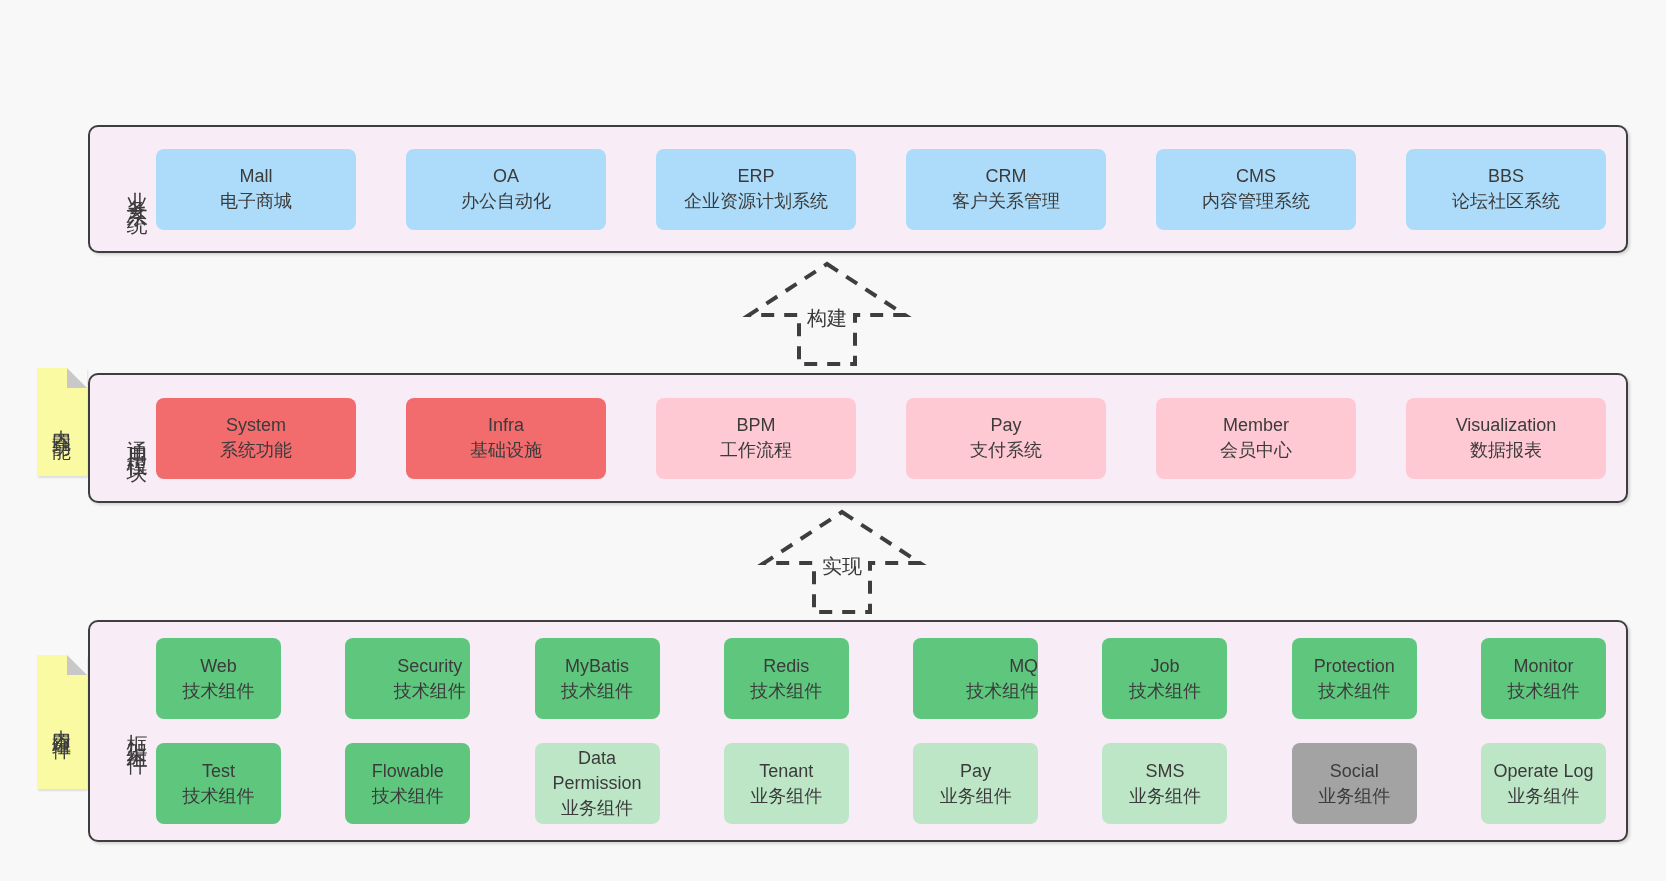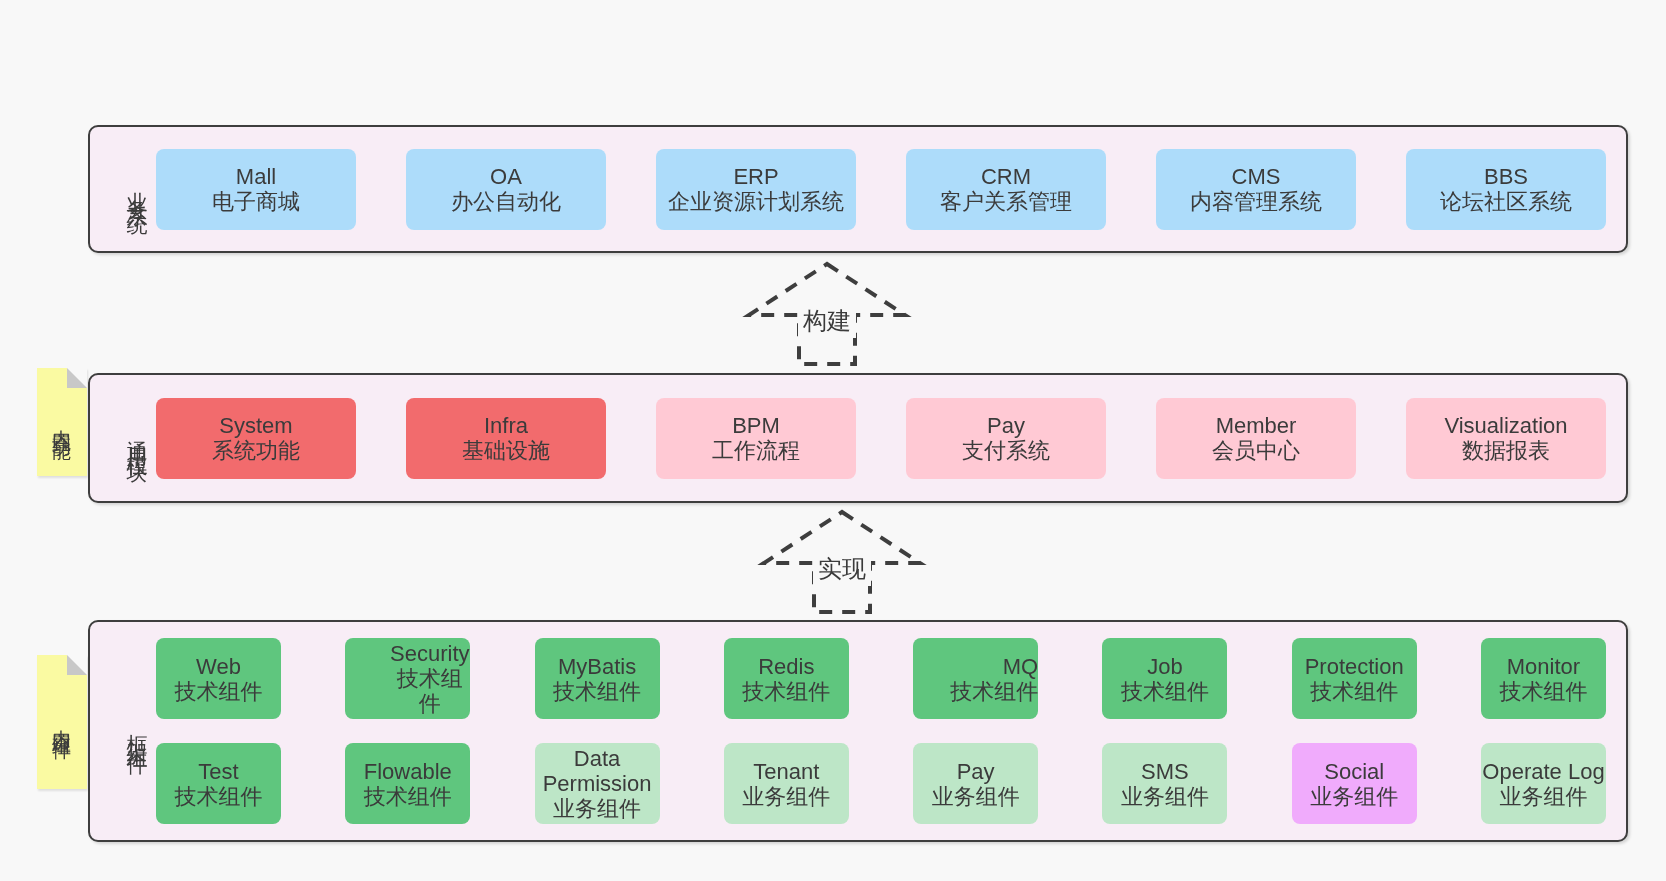--- a/index.html
+++ b/index.html
@@ -31,21 +31,21 @@
     writing-mode:vertical-rl; text-orientation:upright;
     font-size:21px; letter-spacing:7px; line-height:1;
     margin-left:14px; width:44px; text-align:center;
     color:var(--text); flex:none;
   }
   .rows{flex:1; display:flex; flex-direction:column; gap:24px; padding:0 20px 0 8px;}
   .row{display:flex; justify-content:space-between;}
   .box{
     width:200px; height:81px; border-radius:8px;
     display:flex; flex-direction:column; align-items:center; justify-content:center;
-    text-align:center; font-size:22px; line-height:25px; color:var(--text);
+    text-align:center; font-size:18px; line-height:25px; color:var(--text);
   }
   .layer-3 .box{width:125px;}
   .tab{
     position:absolute; left:37px; width:50px;
     background:var(--tab-bg);
     display:flex; align-items:center; justify-content:center;
     z-index:1;
     box-shadow:1px 2px 2px rgba(0,0,0,0.10);
   }
   .tab::after{
@@ -62,21 +62,21 @@
   .arrow{position:absolute; width:170px; height:112px; z-index:0;}
   .arrow-1{left:742px; top:258px;}
   .arrow-2{left:757px; top:506px;}
   .arrow svg{display:block; width:170px; height:112px;}
   .arrow-outline{
     fill:none; stroke:var(--arrow); stroke-width:4; stroke-dasharray:13 10;
   }
   .arrow-label{
     position:absolute; left:50%; top:46px; transform:translateX(-50%);
     background:var(--page-bg); padding:1px 5px;
-    font-size:24px; white-space:nowrap;
+    font-size:20px; white-space:nowrap;
   }
 </style>
 </head>
 <body>
 
 <div>
 
   <div class="tab tab-mid">
     <span class="tab-text">内置功能</span>
   </div>
@@ -217,21 +217,21 @@
             <div>业务组件</div>
           </div>
           <div class="box" style="background: rgb(189, 230, 199);">
             <div>Pay</div>
             <div>业务组件</div>
           </div>
           <div class="box" style="background: rgb(189, 230, 199);">
             <div>SMS</div>
             <div>业务组件</div>
           </div>
-          <div class="box" style="background: #f0abfc;">
+          <div class="box" style="background: #a3a3a3;">
             <div>Social</div>
             <div>业务组件</div>
           </div>
           <div class="box" style="background: rgb(189, 230, 199);">
             <div>Operate Log</div>
             <div>业务组件</div>
           </div>
         </div>
       </div>
   </section>

